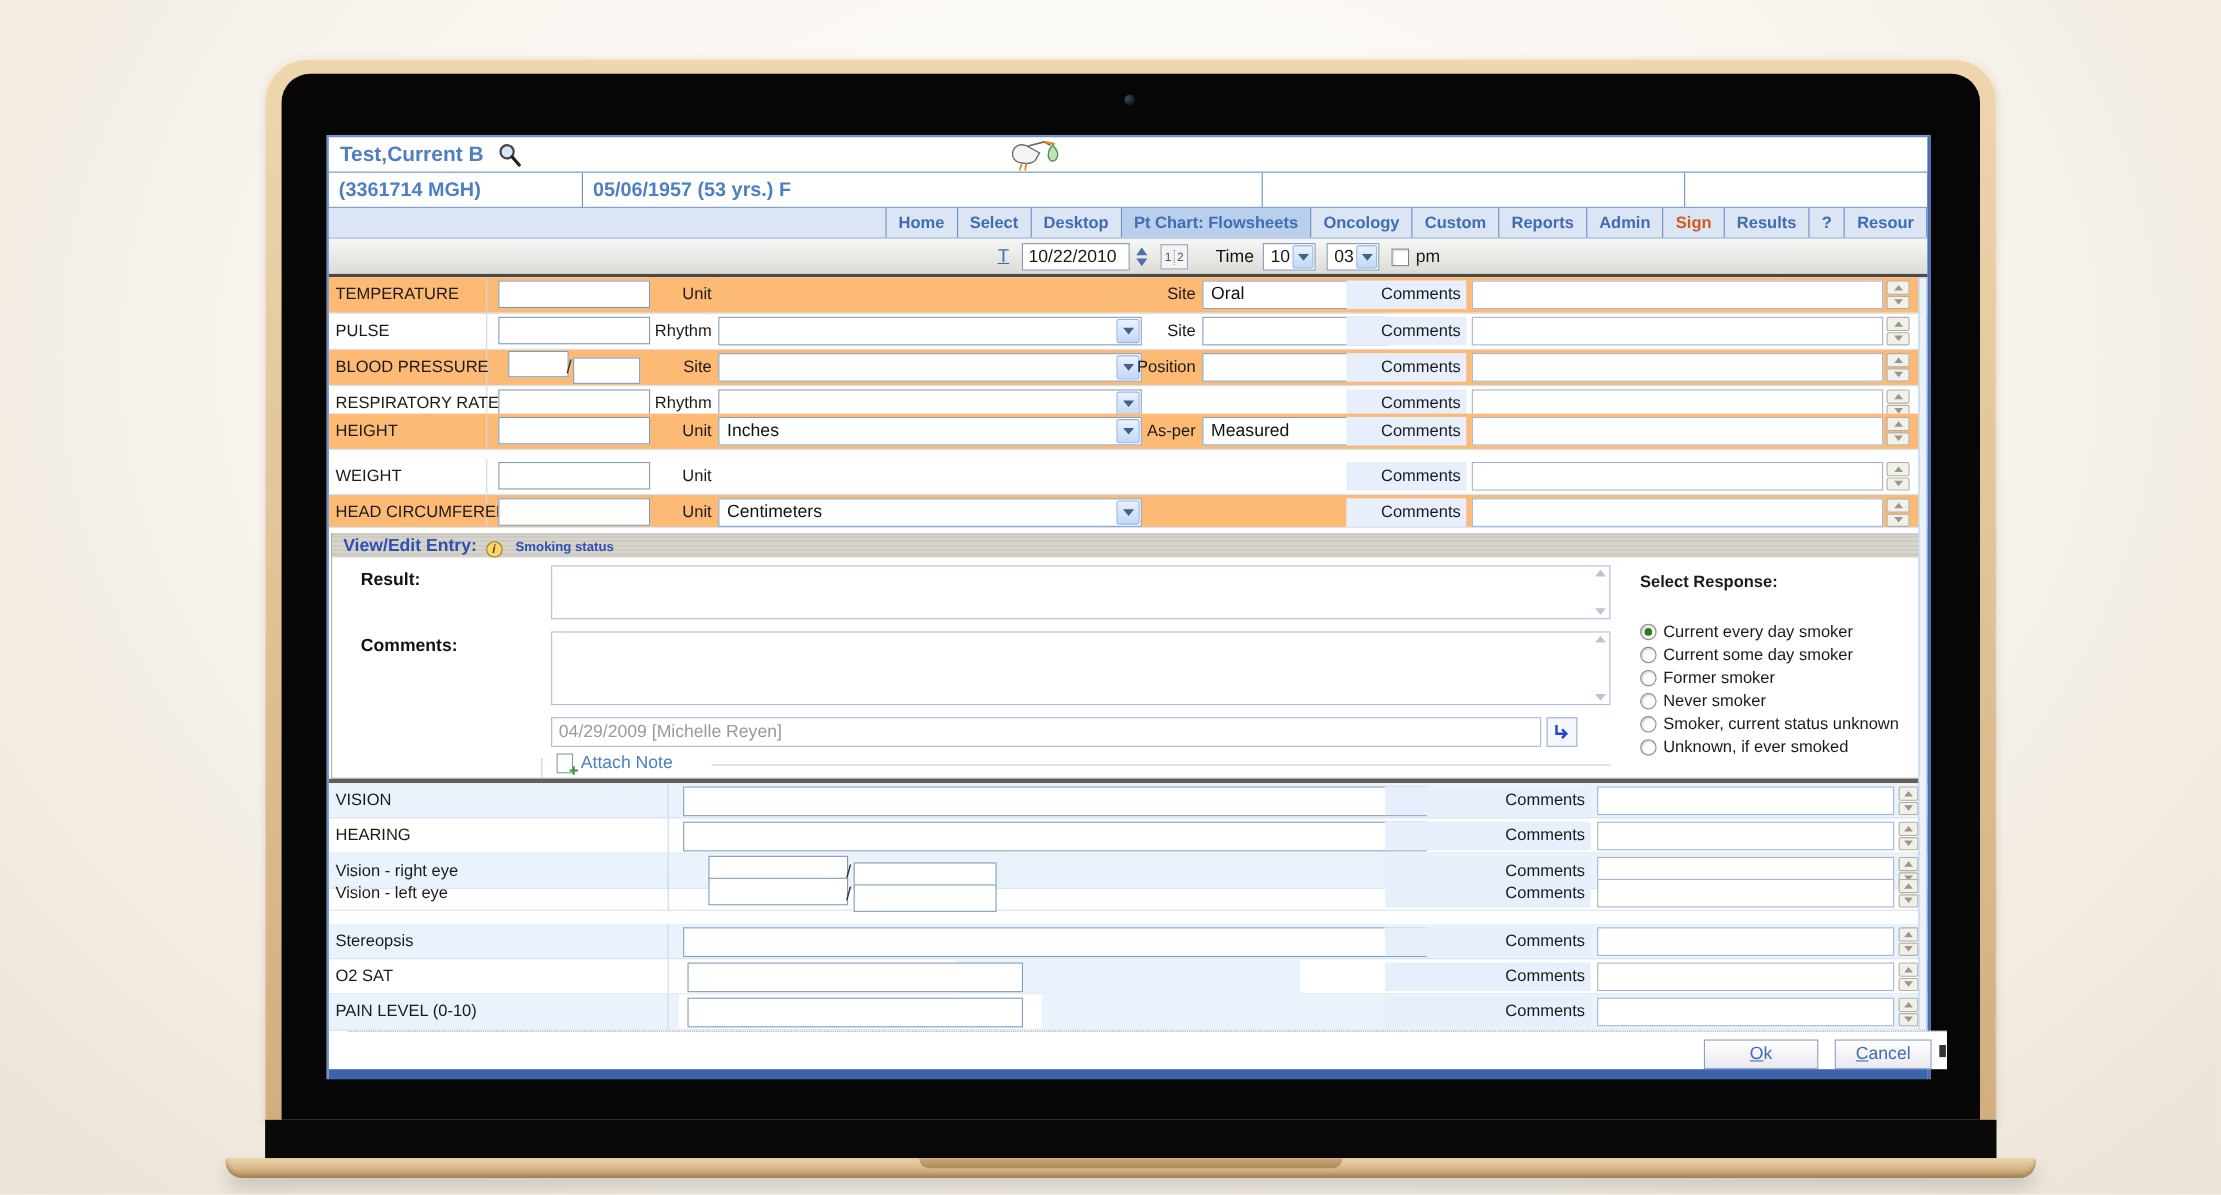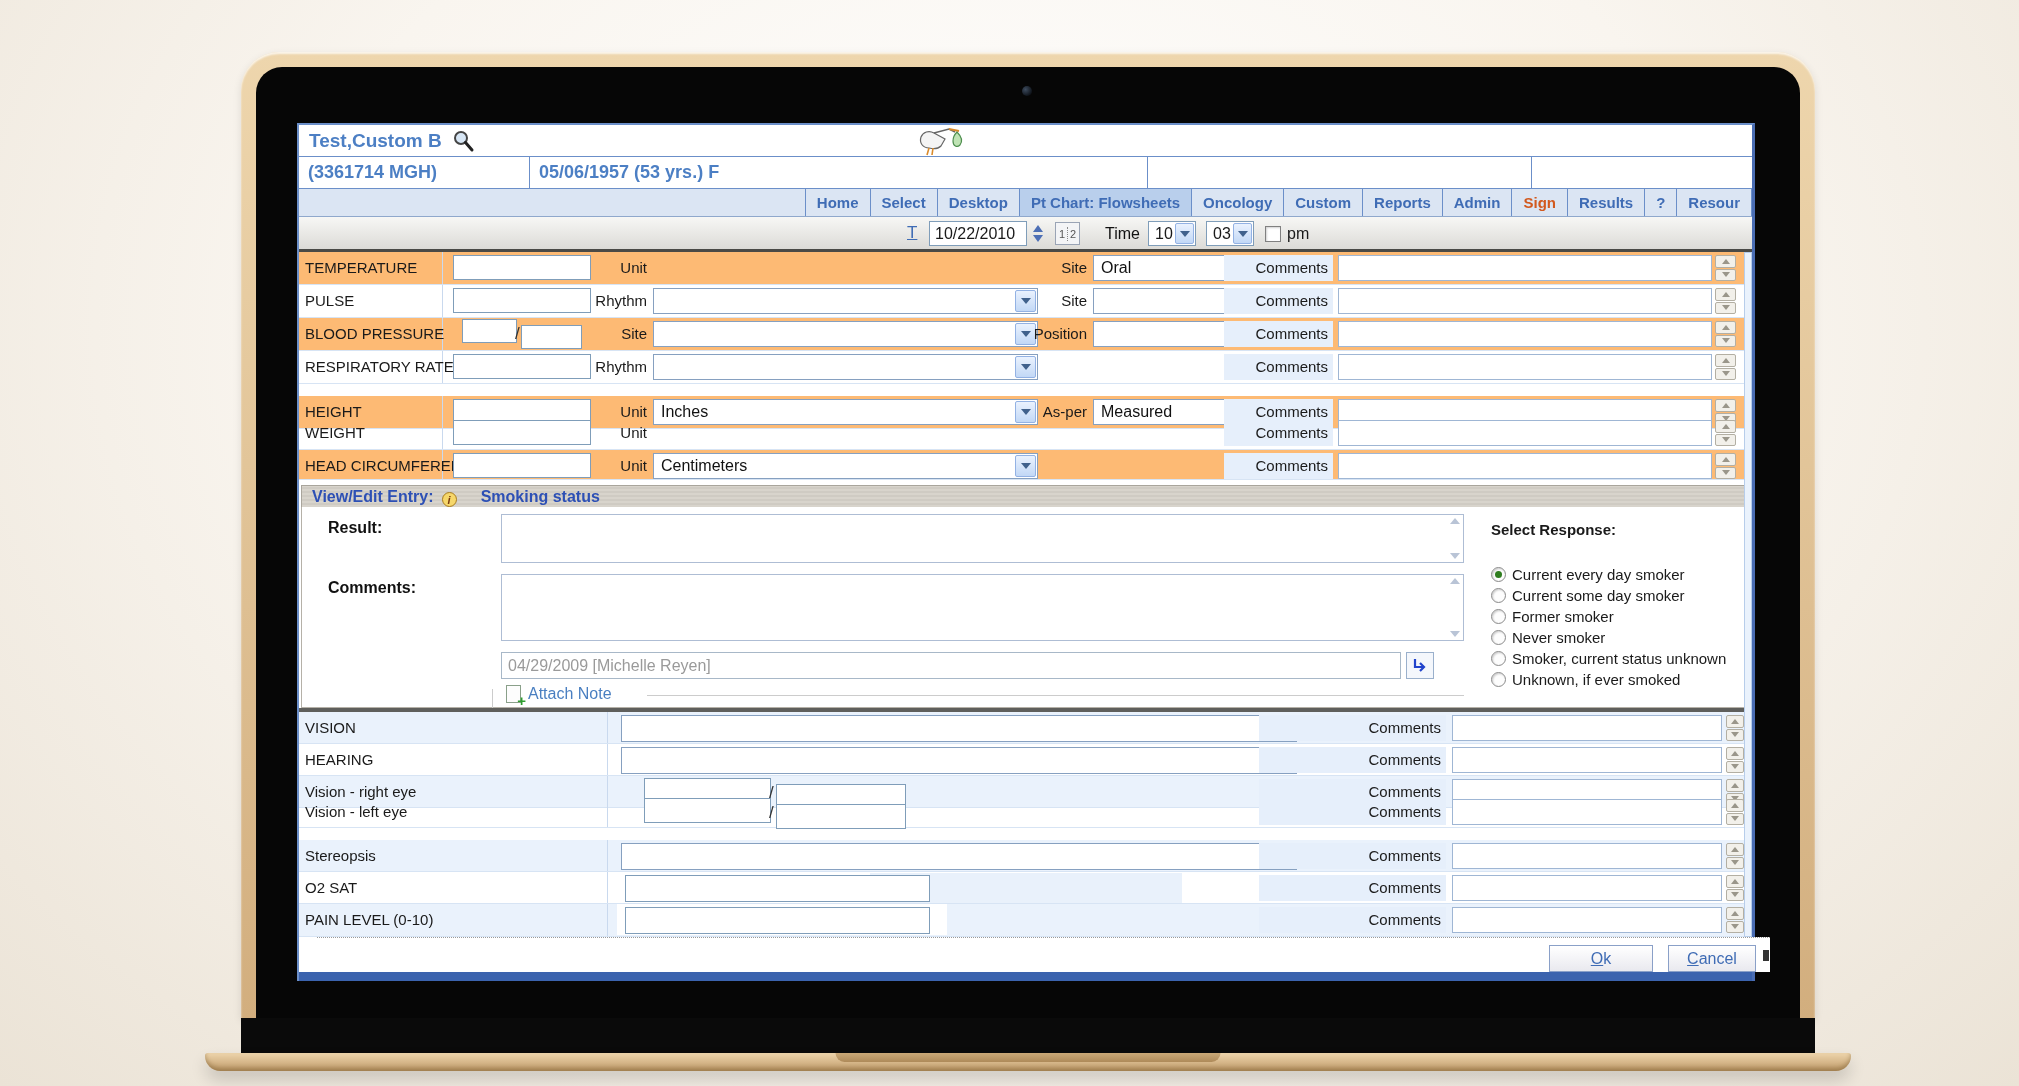--- a/index.html
+++ b/index.html
@@ -110,21 +110,21 @@
     font-size:15px; background:#e6effb; padding-right:5px; }
   .cmt { left:1039px; top:3px; width:374px; height:26px; border-color:#9fb6d4; }
   .spn1 { left:1416px; top:3px; width:21px; height:26px; }
   .frag { position:absolute; background:#fff; border:1px solid #7f9db9; border-top:none; }
 
   
   .smoke-hd { position:absolute; left:2px; top:360px; width:1448px; height:22px;
     background:repeating-linear-gradient(0deg,#d8d4cc 0 2px,#cfcbc3 2px 4px);
     border:1px solid #a9a59c; border-bottom:none; line-height:21px; }
   .smoke-hd .t1 { font-weight:bold; color:#2d50b5; font-size:16px; margin-left:10px; }
-  .smoke-hd .t2 { font-weight:bold; color:#2d50b5; font-size:16px; margin-left:20px; }
+  .smoke-hd .t2 { font-weight:bold; color:#2d50b5; font-size:12px; margin-left:8px; }
   .info { display:inline-block; width:15px; height:15px; border-radius:50%; background:#f6d76a;
     border:1px solid #a87c1f; color:#7a3c10; font-size:11px; font-weight:bold; text-align:center;
     line-height:14px; vertical-align:-2px; margin-left:8px; font-style:italic; }
   .smoke-bd { position:absolute; left:2px; top:382px; width:1448px; height:201px; background:#fff;
     border:1px solid #b5b1a8; border-top:none; }
   .blab { position:absolute; left:26px; font-weight:bold; font-size:16px; color:#111; }
   .ta { position:absolute; left:199px; width:963px; background:#fff; border:1px solid #aebdd4; }
   .ta i { position:absolute; right:3px; width:0; height:0; border-left:5px solid transparent;
     border-right:5px solid transparent; }
   .ta .u { top:3px; border-bottom:6px solid #b9c4d6; }
@@ -188,21 +188,21 @@
 
 <div class="page">
   <div class="shell">
     <div class="bezel"></div>
   </div>
   <div class="cam"></div>
 
   <div class="app">
 
     <div class="row1">
-      <span class="pname">Test,Custom B</span>
+      <span class="pname">Test,Current B</span>
       <span class="mag">
         <svg width="24" height="24" viewBox="0 0 24 24">
           <circle cx="10" cy="9" r="6" fill="#d7e6f5" stroke="#444" stroke-width="2"></circle>
           <line x1="14.5" y1="13.5" x2="21" y2="21" stroke="#222" stroke-width="3" stroke-linecap="round"></line>
         </svg>
       </span>
       <span class="stork">
         <svg width="52" height="30" viewBox="0 0 52 30">
           <path d="M14 22 C8 22 4 17 6 11 C8 6 14 4 19 7 L30 13 L26 20 C23 23 18 23 14 22 Z" fill="#f4f4f4" stroke="#666" stroke-width="1.2"></path>
           <path d="M19 7 L34 3 L40 6" fill="none" stroke="#666" stroke-width="1.4"></path>
@@ -368,21 +368,21 @@
         <span class="spn spn1">
             <b class="su">
               <i></i>
             </b>
             <b class="sd">
               <i></i>
             </b>
           </span>
       </div>
 
-      <div class="vrow band" style="top:144px;">
+      <div class="vrow band" style="top:124px;">
         <span class="rl">HEIGHT</span>
         <div class="tin vin"></div>
         <span class="ml">Unit</span>
         <div class="dd mdd">
           <span class="ddv">Inches</span>
           <span class="ab">
               <i class="tri"></i>
             </span>
         </div>
         <span class="sl">As-per</span>

